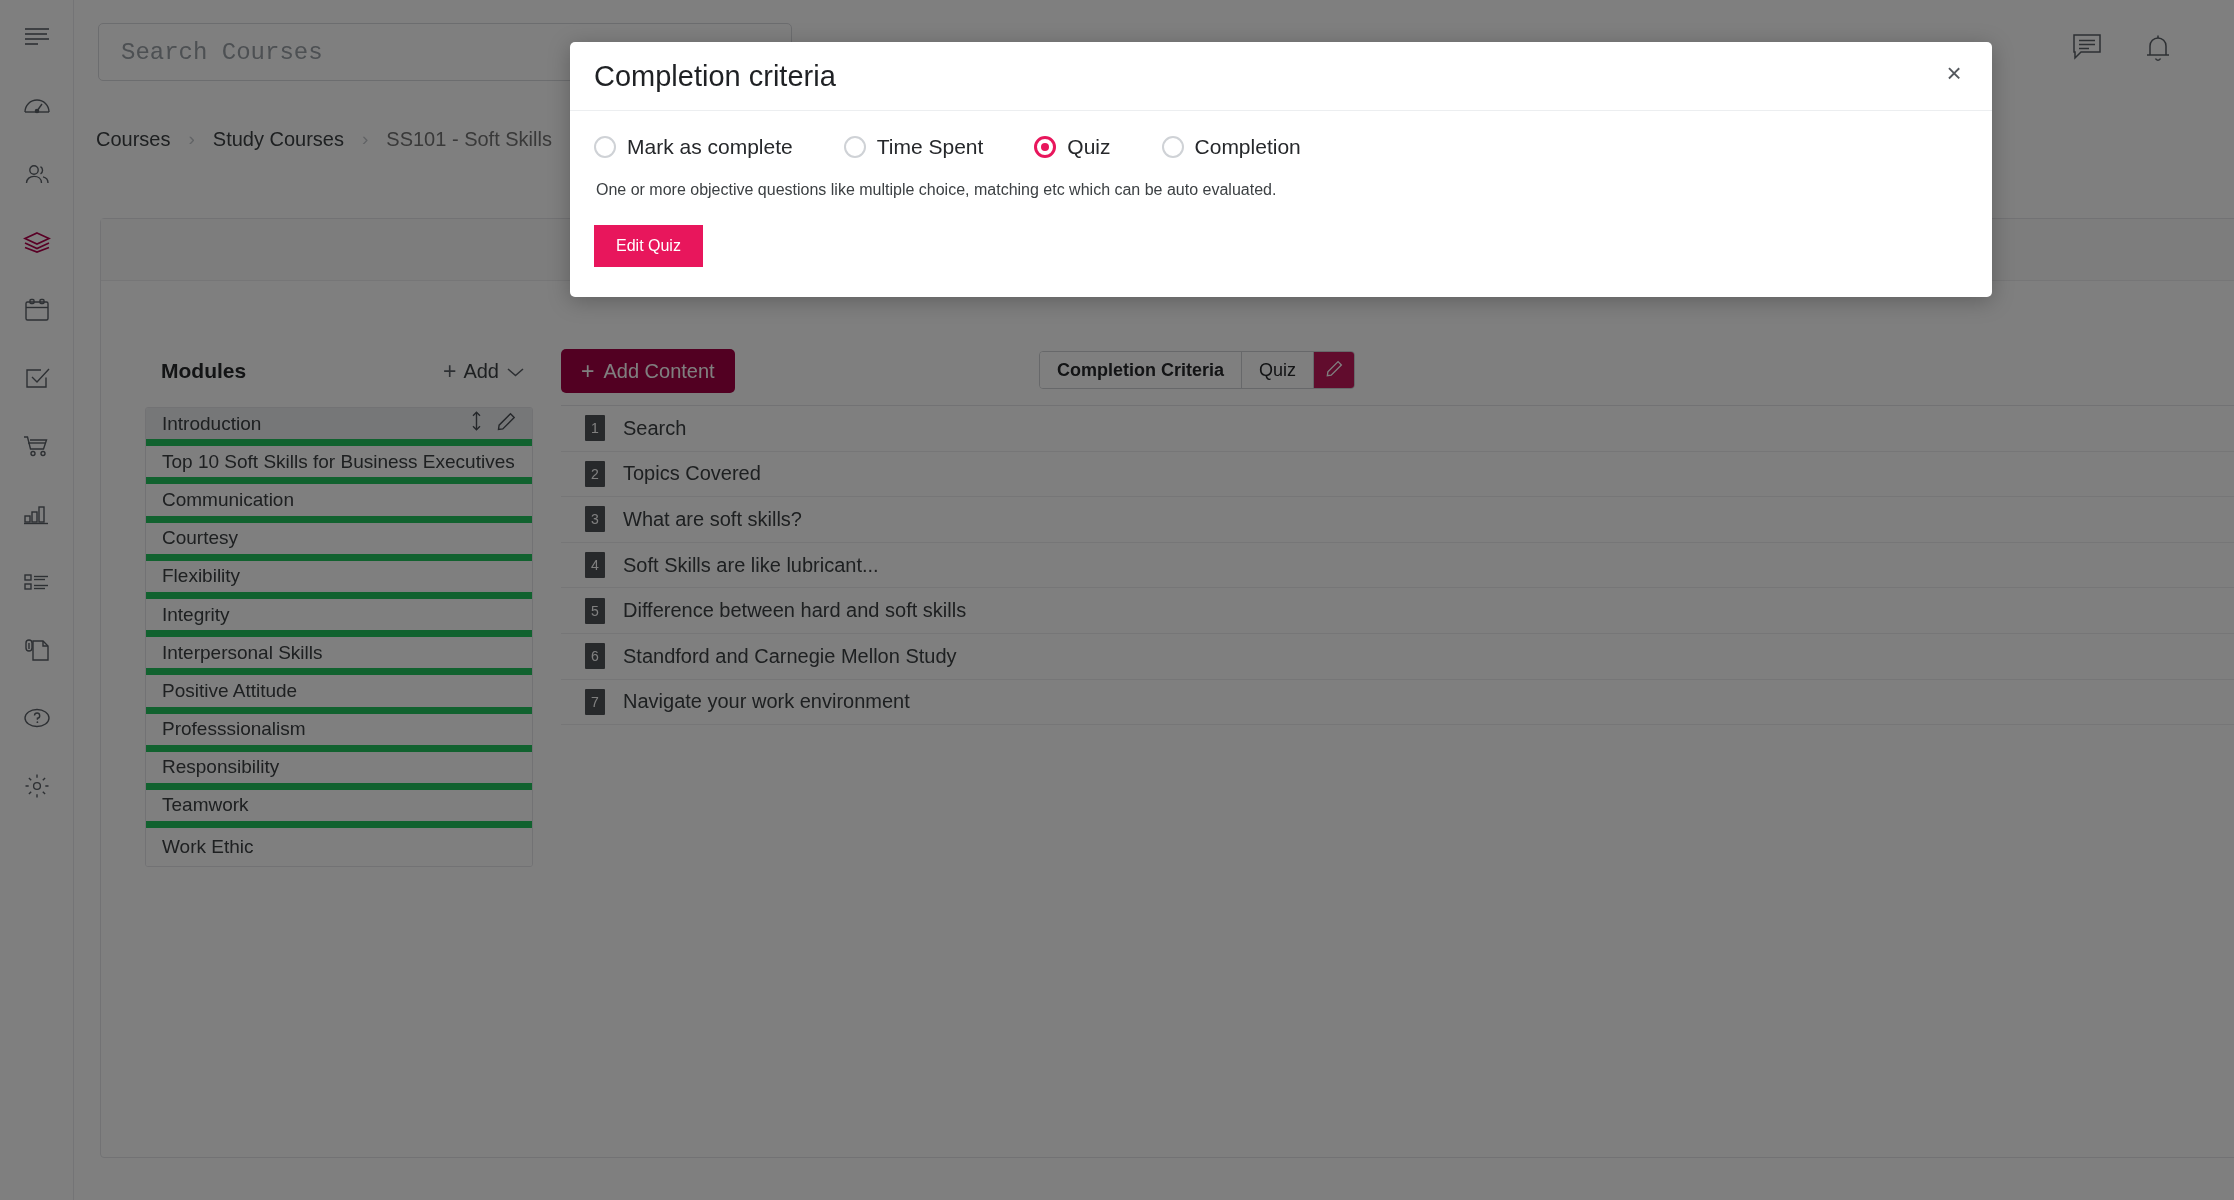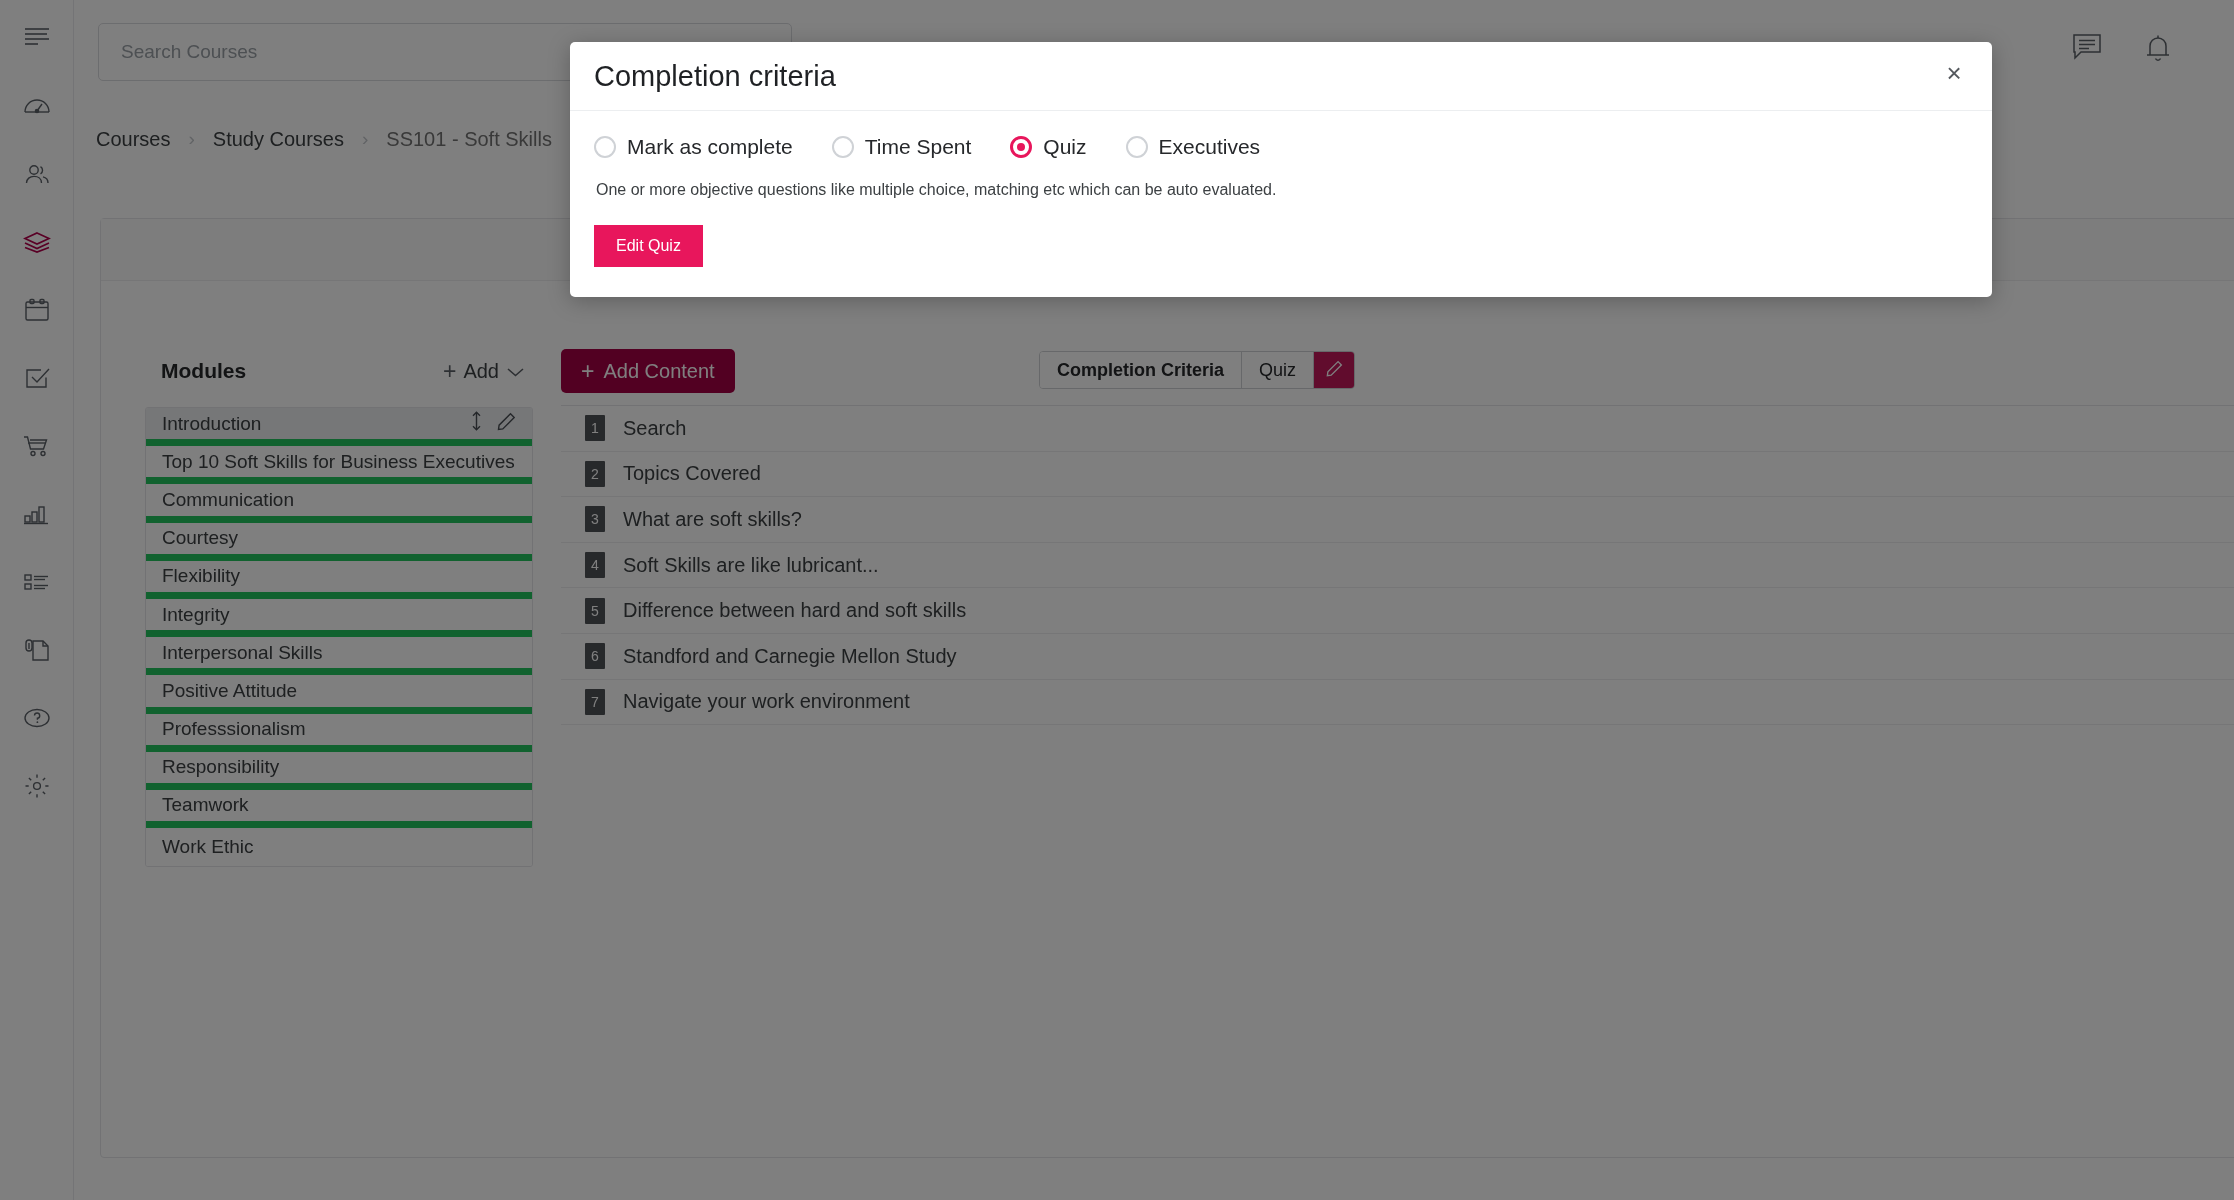--- a/index.html
+++ b/index.html
@@ -42,22 +42,22 @@
     position: absolute; left: 24px; top: 23px;
     width: 694px; height: 58px;
     border: 1px solid #d9dade; border-radius: 5px;
     background: #fff;
     display: flex; align-items: center;
   }
   #search-input {
     border: 0; outline: 0; background: transparent;
     width: 100%; height: 100%;
     padding: 0 22px;
-    font-family: Liberation Sans, sans-serif;
-    font-size: 19px; color: #0f766e;
+    font-family: Liberation Mono, monospace;
+    font-size: 24px; color: #0f766e;
   }
   #search-input::placeholder { color: #9aa0a6; }
   .top-right-ico {
     position: absolute; top: 33px;
     color: #5b6067;
   }
   #ico-chat { right: 132px; }
   #ico-bell { right: 62px; }
 
   
@@ -206,21 +206,21 @@
   #modal-close {
     position: absolute; right: 23px; top: 16px;
     width: 30px; height: 30px;
     background: none; border: 0; cursor: pointer;
     font-size: 26px; color: #55595e; line-height: 1;
     font-family: "Liberation Sans", sans-serif;
   }
   #modal-body { padding: 24px 24px 30px 24px; }
   #radio-row {
     display: flex; align-items: center;
-    gap: 0; margin-bottom: 6px;
+    gap: 12px; margin-bottom: 6px;
   }
   .radio-opt {
     display: flex; align-items: center; gap: 11px;
     font-size: 21px; color: #26282b;
     cursor: pointer;
   }
   .radio-opt + .radio-opt { margin-left: 39px; }
   .radio-dot {
     width: 22px; height: 22px; border-radius: 50%;
     border: 2px solid #cfd2d6; background: #fff;
@@ -513,19 +513,19 @@
       <label class="radio-opt">
         <span class="radio-dot"></span>
         <span>Time Spent</span>
       </label>
       <label class="radio-opt checked">
         <span class="radio-dot"></span>
         <span>Quiz</span>
       </label>
       <label class="radio-opt">
         <span class="radio-dot"></span>
-        <span>Executives</span>
+        <span>Completion</span>
       </label>
     </div>
     <p id="modal-desc">One or more objective questions like multiple choice, matching etc which can be auto evaluated.</p>
     <button id="edit-quiz-btn">Edit Quiz</button>
   </div>
 </div>
 
 </body></html>

